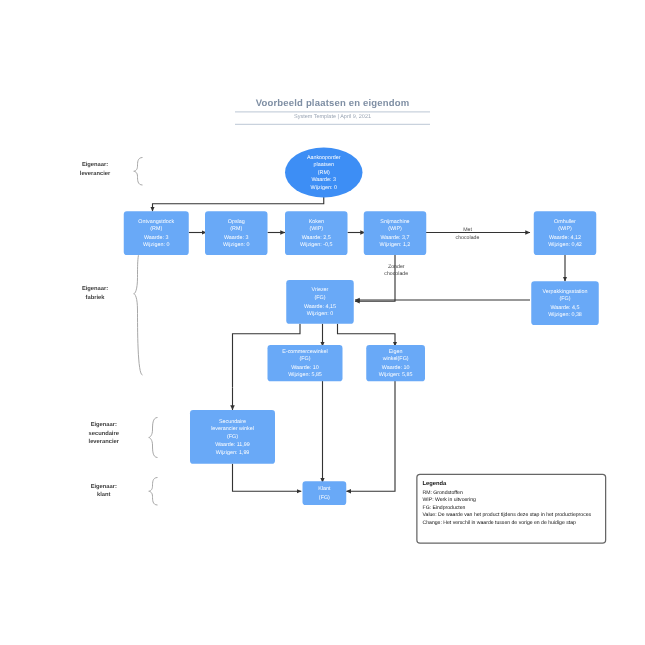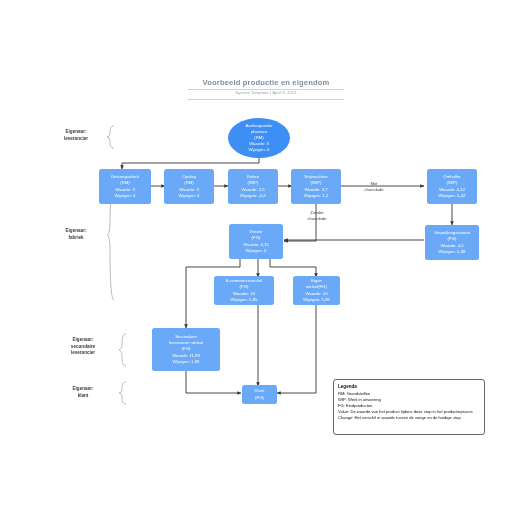--- a/index.html
+++ b/index.html
@@ -101,21 +101,21 @@
   }
   .legend .lg-title { font-weight: bold; font-size: 4.6px; margin-bottom: 0.5px; }
   .legend .lg-row { display: block; }
 </style>
 </head>
 <body>
 
 <div id="canvas">
 
   <div class="title-rule"></div>
-  <div class="title">Voorbeeld productie en eigendom</div>
+  <div class="title">Voorbeeld plaatsen en eigendom</div>
   <div class="subtitle">System Template  |  April 9, 2021</div>
   <div class="title-rule2"></div>
 
   <svg class="wires" viewBox="0 0 516 516">
     <defs>
       <marker id="ah" markerWidth="5" markerHeight="5" refX="4.2" refY="2" orient="auto">
         <path d="M0,0 L4.4,2 L0,4 z" fill="#333333"></path>
       </marker>
     </defs>
     <g stroke="#333333" stroke-width="0.9" fill="none">

